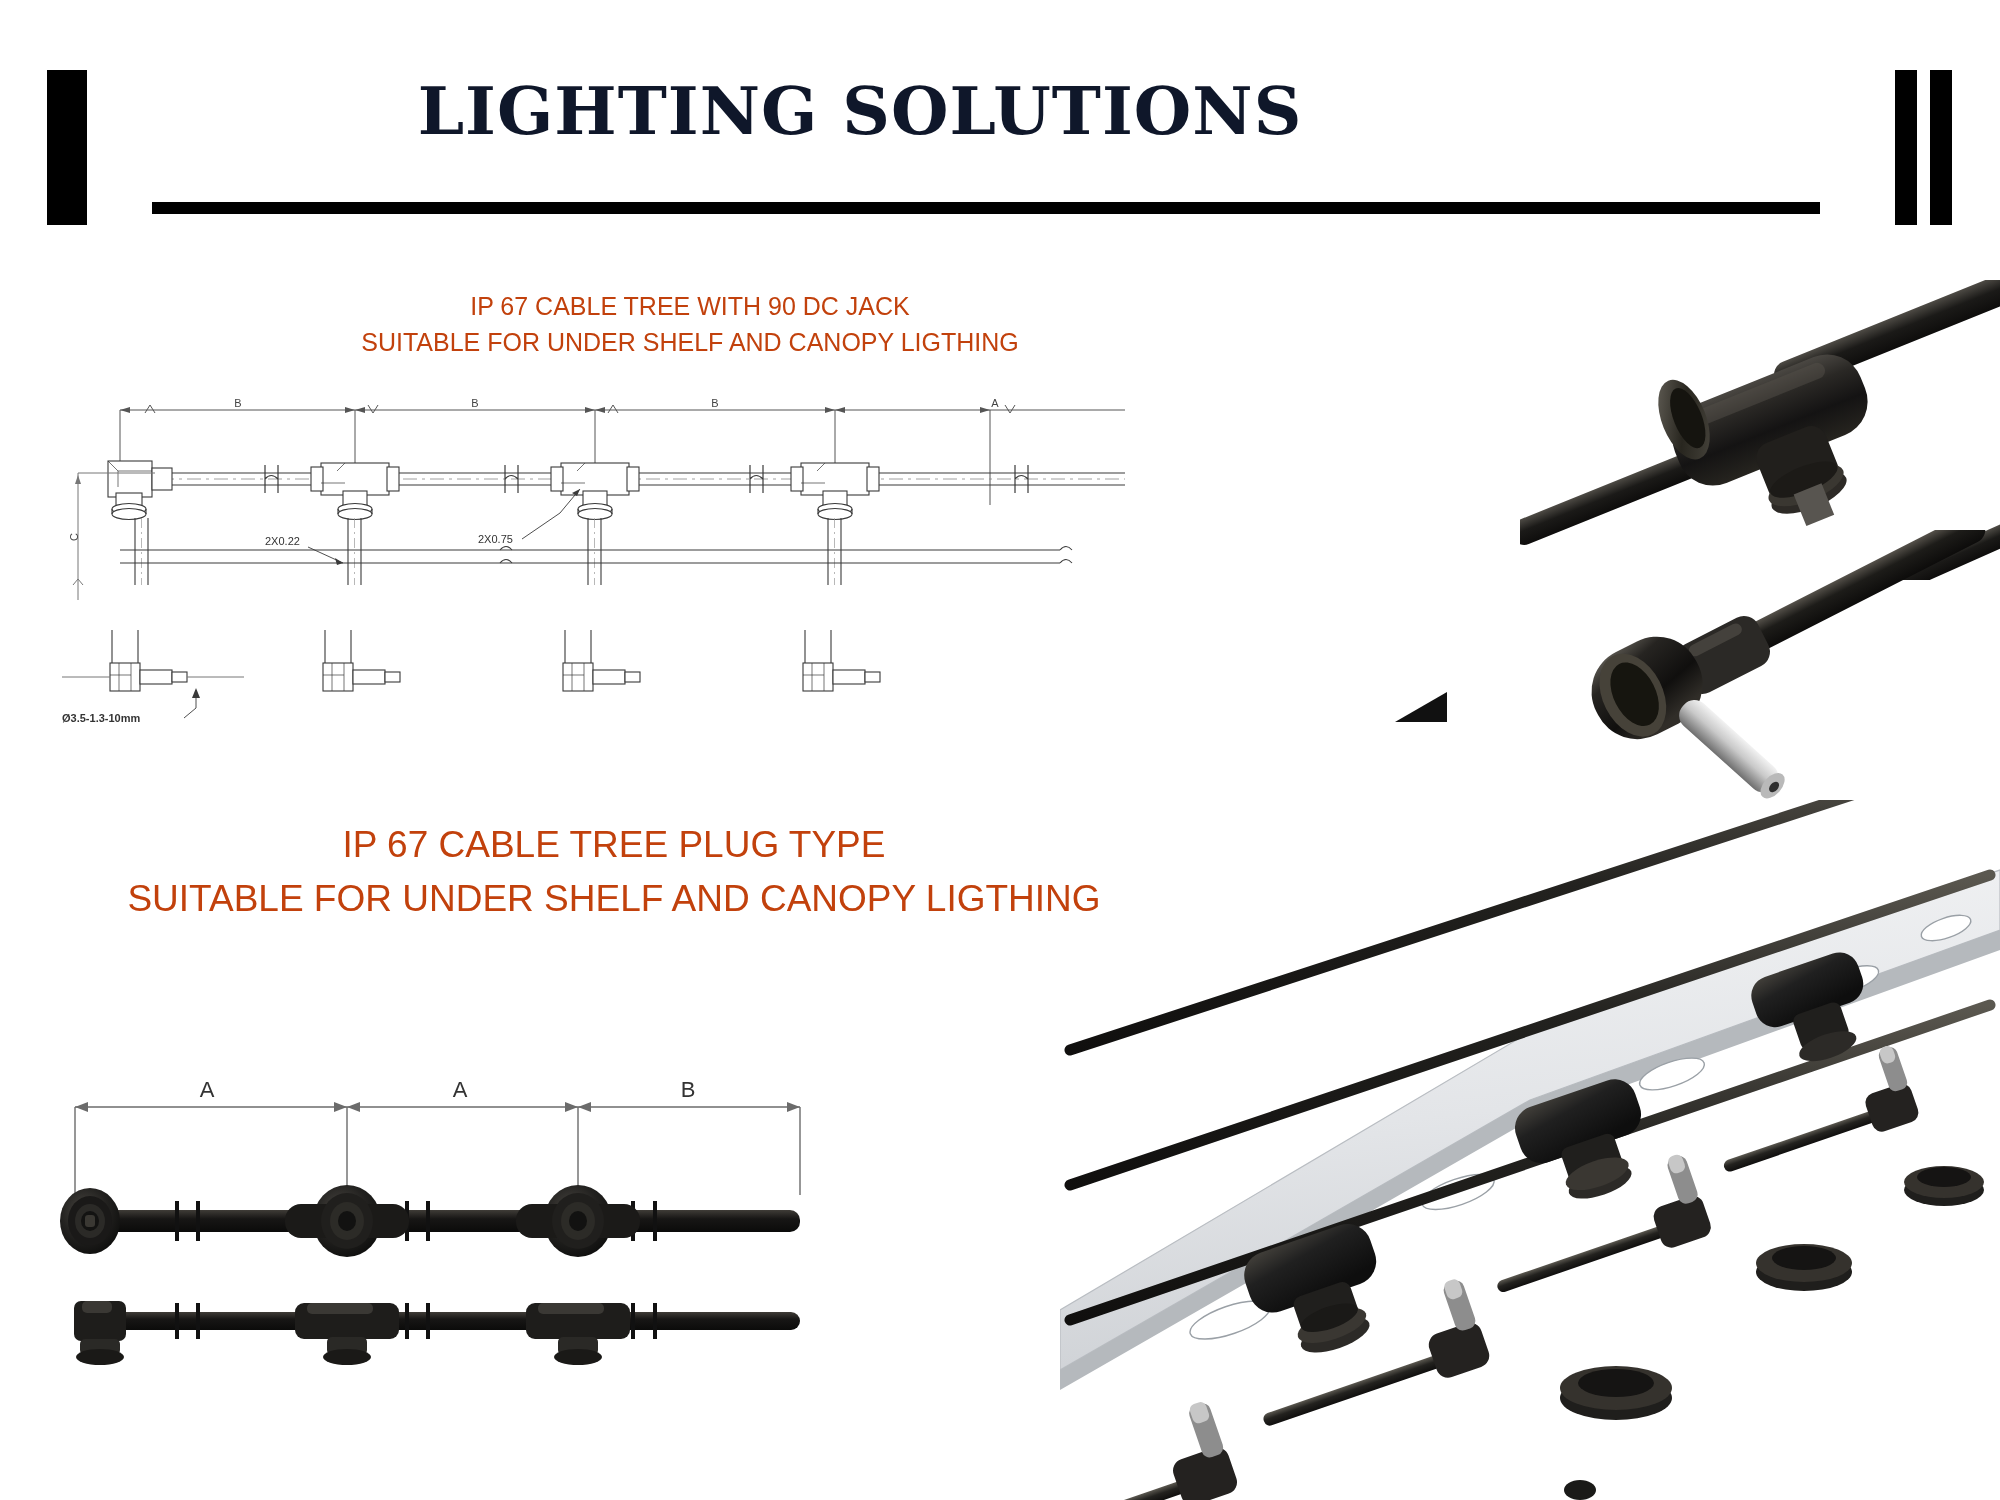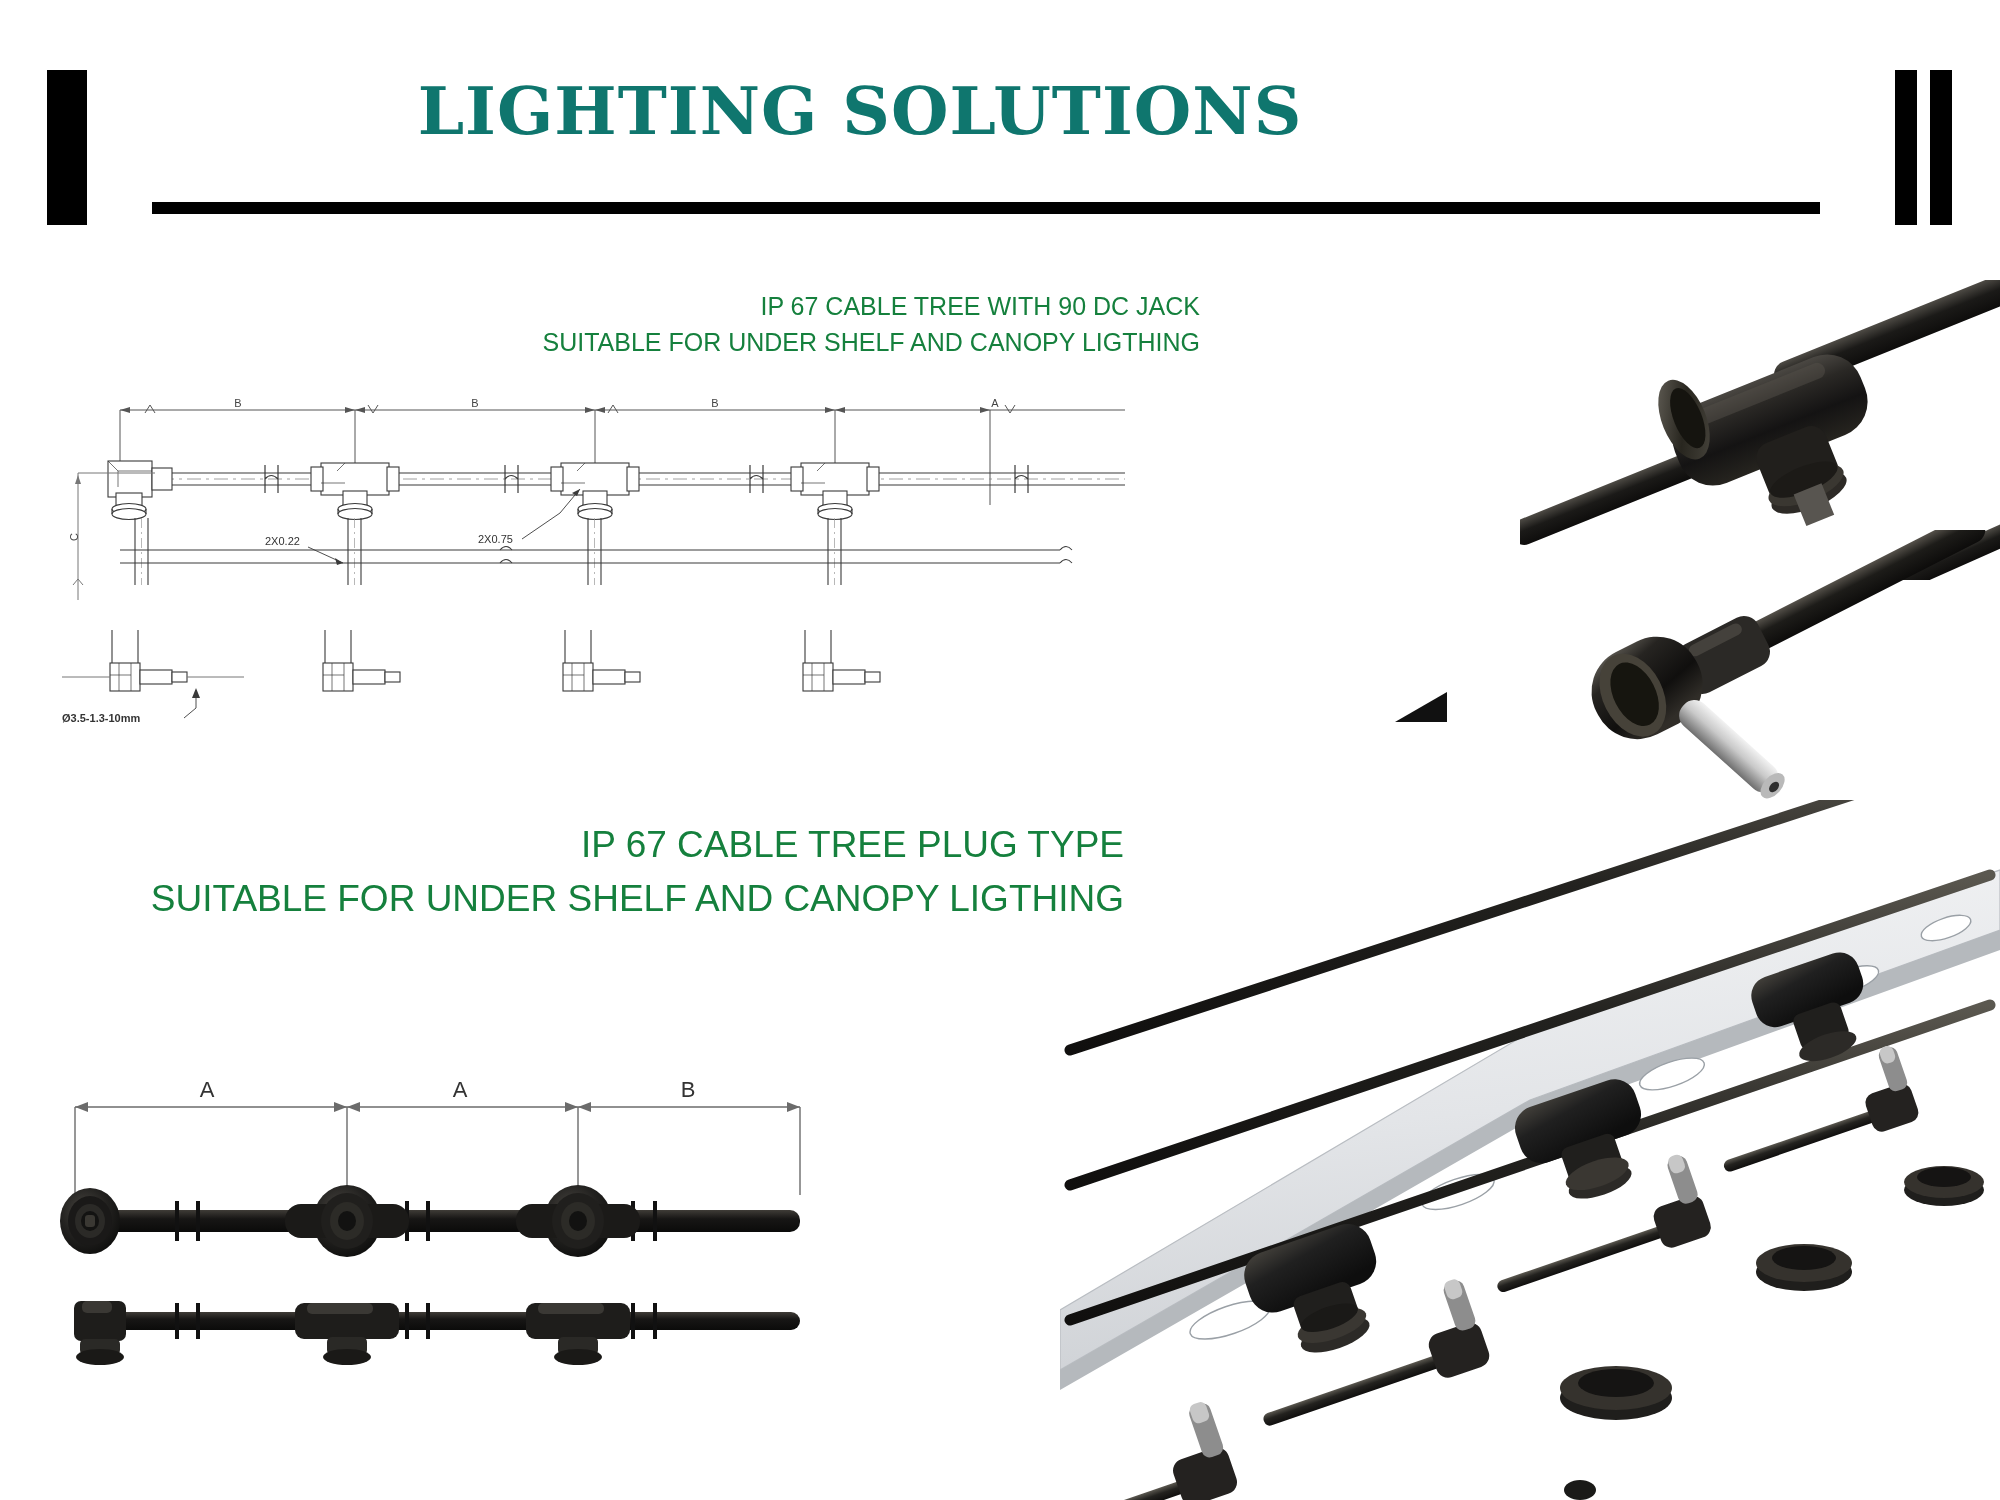--- a/index.html
+++ b/index.html
@@ -18,31 +18,31 @@
   .bar-r1{left:1895px;top:70px;width:22px;height:155px;}
   .bar-r2{left:1930px;top:70px;width:22px;height:155px;}
 
   .title{
     position:absolute;left:0;top:78px;width:1720px;
     text-align:center;
     font-family:"DejaVu Serif",serif;
     font-weight:bold;
     font-size:66px;
     letter-spacing:1px;
-    color:#0f766e;
+    color:#0f172a;
     line-height:1;
   }
   .rule{position:absolute;left:152px;top:202px;width:1668px;height:12px;background:#000;}
 
   
   .caption{
     position:absolute;
-    color:#15803d;
+    color:#c2410c;
     font-family:"Liberation Sans",sans-serif;
-    text-align:right;
+    text-align:center;
     line-height:1.45;
     white-space:pre-line;
   }
   #cap-top{left:180px;top:288px;width:1020px;font-size:25px;}
   #cap-bottom{left:104px;top:818px;width:1020px;font-size:37px;}
 
   
   .dwg{position:absolute;}
   .dwg svg{display:block;}
 

